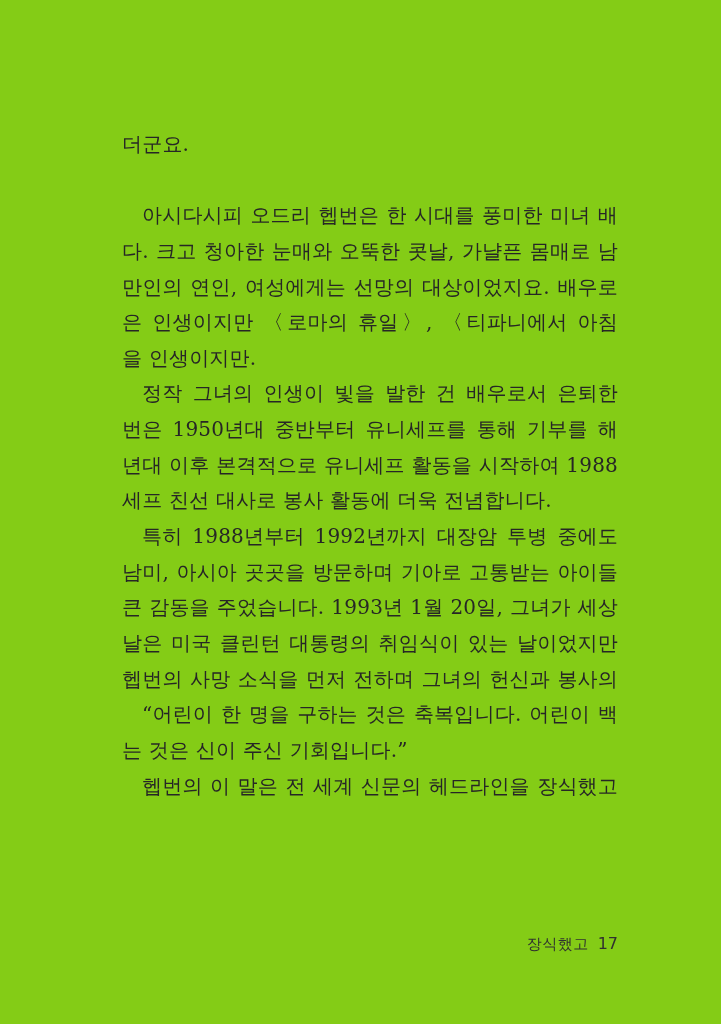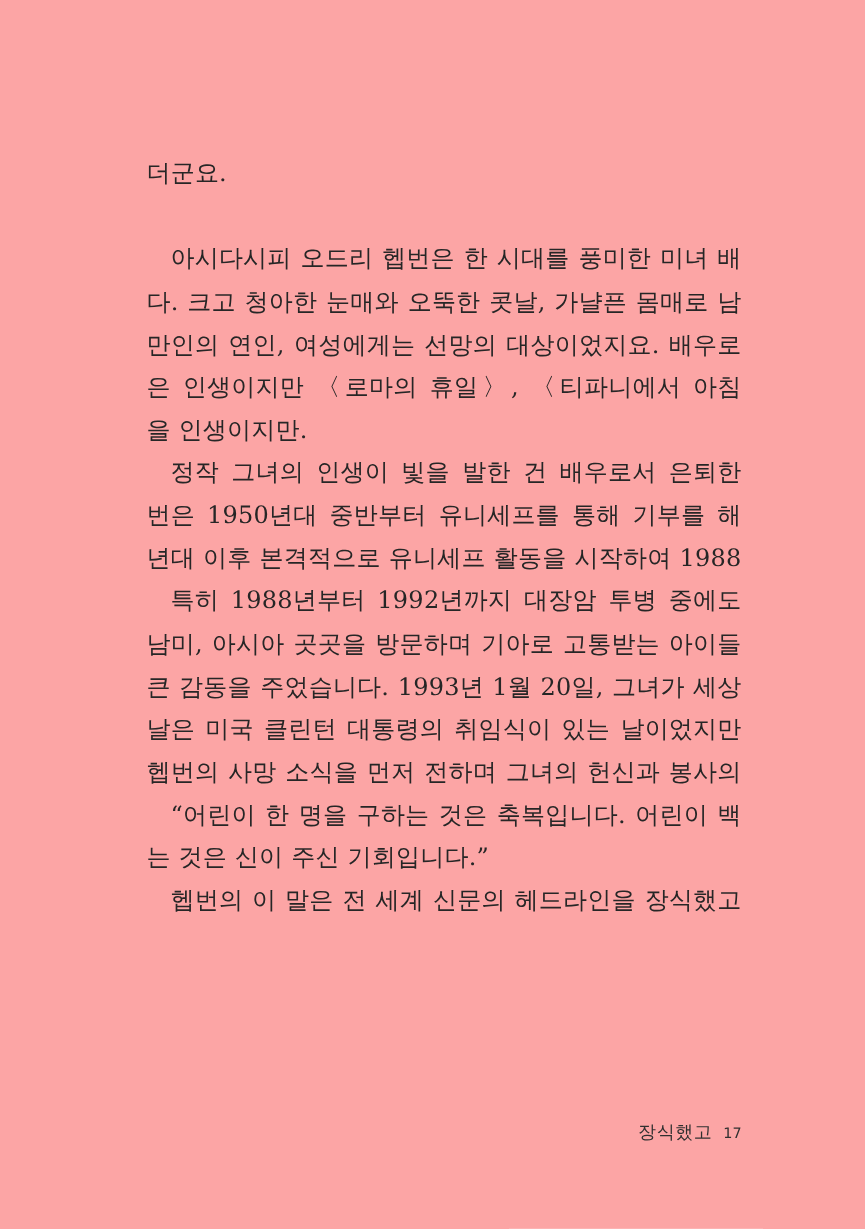--- a/index.html
+++ b/index.html
@@ -3,21 +3,21 @@
 <meta charset="utf-8">
 <style>
   html, body {
     margin: 0;
     padding: 0;
   }
   .page {
     position: relative;
     width: 721px;
     height: 1024px;
-    background: #fca5a5;
+    background: #84cc16;
     overflow: hidden;
     font-family: "DejaVu Serif", serif;
     color: #262626;
   }
   .body-text {
     position: absolute;
     left: 122px;
     top: 127px;
     width: 496px;
     font-size: 20px;
@@ -45,40 +45,41 @@
     top: 934px;
     width: 496px;
     text-align: right;
     font-family: "DejaVu Sans", sans-serif;
     font-size: 15px;
     color: #303030;
     letter-spacing: 0.5px;
   }
   .footer .page-number {
     margin-left: 9px;
-    font-size: 12px;
+    font-size: 16px;
     letter-spacing: 0;
   }
 </style>
 </head>
 <body>
 
 <div class="page">
 
   <div class="body-text">
     <div class="line">더군요.</div>
     <div class="line blank"></div>
     <div class="line indent justify">아시다시피 오드리 헵번은 한 시대를 풍미한 미녀 배우였습니</div>
     <div class="line justify">다. 크고 청아한 눈매와 오뚝한 콧날, 가냘픈 몸매로 남성에게는</div>
     <div class="line justify">만인의 연인, 여성에게는 선망의 대상이었지요. 배우로서 길지 않</div>
     <div class="line justify">은 인생이지만 〈로마의 휴일〉, 〈티파니에서 아침을〉과 같은 명작</div>
     <div class="line">을 인생이지만.</div>
     <div class="line indent justify">정작 그녀의 인생이 빛을 발한 건 배우로서 은퇴한 후입니다. 헵</div>
     <div class="line justify">번은 1950년대 중반부터 유니세프를 통해 기부를 해 왔습니다. 70</div>
     <div class="line justify">년대 이후 본격적으로 유니세프 활동을 시작하여 1988년엔 유니</div>
+    <div class="line">세프 친선 대사로 봉사 활동에 더욱 전념합니다.</div>
     <div class="line indent justify">특히 1988년부터 1992년까지 대장암 투병 중에도 아프리카와</div>
     <div class="line justify">남미, 아시아 곳곳을 방문하며 기아로 고통받는 아이들과 함께해</div>
     <div class="line justify">큰 감동을 주었습니다. 1993년 1월 20일, 그녀가 세상을 떠나던</div>
     <div class="line justify">날은 미국 클린턴 대통령의 취임식이 있는 날이었지만 언론들은</div>
     <div class="line justify">헵번의 사망 소식을 먼저 전하며 그녀의 헌신과 봉사의 삶을 기렸</div>
     <div class="line indent justify">“어린이 한 명을 구하는 것은 축복입니다. 어린이 백만 명을 구하</div>
     <div class="line">는 것은 신이 주신 기회입니다.”</div>
     <div class="line indent justify">헵번의 이 말은 전 세계 신문의 헤드라인을 장식했고 세계적인</div>
   </div>
 

